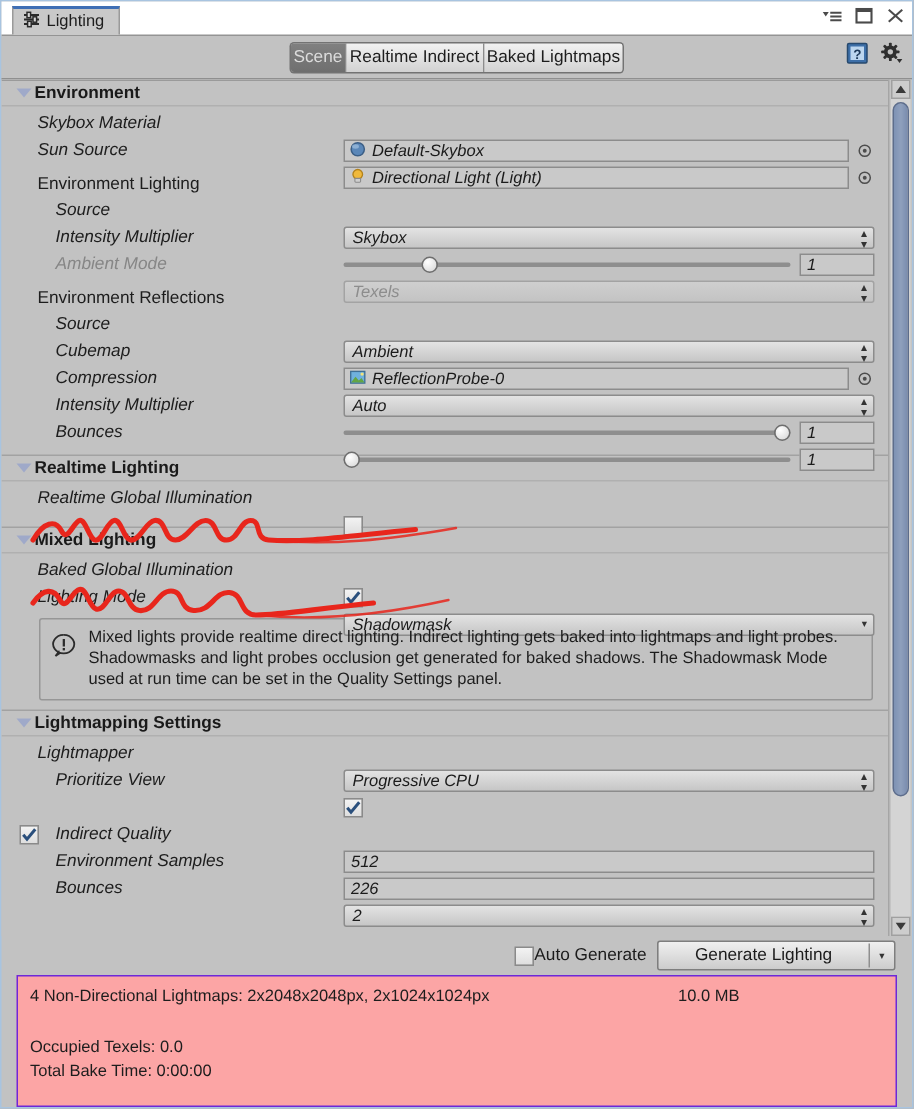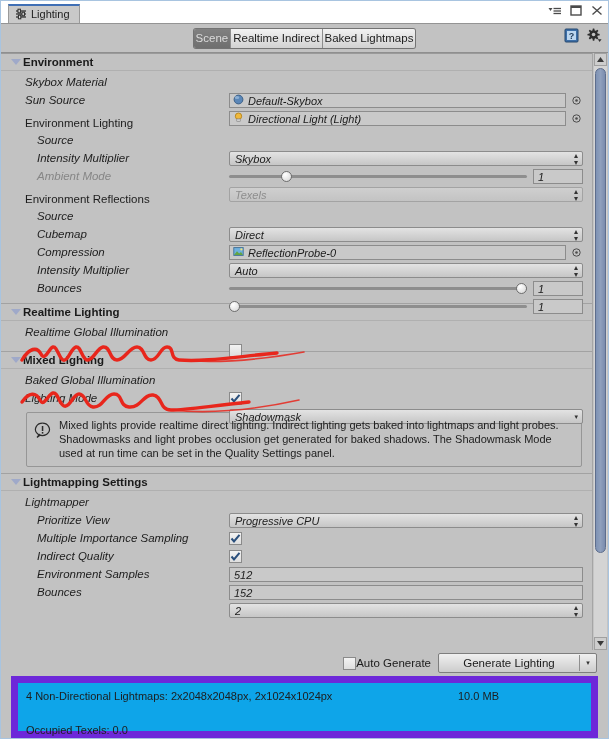--- a/index.html
+++ b/index.html
@@ -138,22 +138,22 @@
   }
   .autogen{display:flex;align-items:center;gap:0;font-size:11.5px;}
   .genbtn{
     height:18px;display:flex;align-items:center;
     background:linear-gradient(#f0f0f0,#cccccc);border:1px solid #7e7e7e;border-radius:2px;
   }
   .genbtn .t{width:140px;text-align:center;font-size:11.5px;color:#1b1b1b;}
   .genbtn .sep{width:1px;height:16px;background:#8f8f8f;}
   .genbtn .dd{width:16px;text-align:center;font-size:7px;color:#333;}
   .statbox{
-    margin:0 10px 0 10px;border:7px solid #6d28d9;background:#0ea5e9;
-    padding:5px 8px 8px 8px;height:62px;box-sizing:border-box;position:relative;
+    margin:0 10px 0 10px;border:1px solid #6d28d9;background:#fca5a5;
+    padding:5px 8px 8px 8px;height:88px;box-sizing:border-box;position:relative;
   }
   .statline{font-size:11px;color:#1d1d1d;height:16px;line-height:16px;white-space:pre;}
   .statline.sz{position:absolute;left:440px;top:5px;}
   
   .scribble{position:absolute;pointer-events:none;}
 </style>
 </head>
 <body>
 
 <div class="window">
@@ -317,21 +317,21 @@
             </div>
           </div>
         </div>
 
         <div class="grouplabel">Environment Reflections</div>
 
         <div class="row">
           <div class="lab-col"><span class="lab i2">Source</span></div>
           <div class="fld">
             <div class="popup">
-              <span>Direct</span>
+              <span>Ambient</span>
               <span class="updown">▴<br>▾</span>
             </div>
           </div>
         </div>
 
         <div class="row">
           <div class="lab-col"><span class="lab i2">Cubemap</span></div>
           <div class="fld">
             <div class="objfield">
               <span>
@@ -456,39 +456,38 @@
           <div class="lab-col"><span class="lab i2">Prioritize View</span></div>
           <div class="fld">
             <div class="chk">
               <svg width="11" height="11" viewBox="0 0 11 11">
                   <path d="M1.5,5.5 L4,8.5 L9.5,1.8" stroke="#2a4f7c" stroke-width="2" fill="none"></path>
                 </svg>
             </div>
           </div>
         </div>
         <div class="row">
-          <div class="lab-col"><span class="lab i2">Multiple Importance Sampling</span></div>
           <div class="fld">
             <div class="chk">
               <svg width="11" height="11" viewBox="0 0 11 11">
                   <path d="M1.5,5.5 L4,8.5 L9.5,1.8" stroke="#2a4f7c" stroke-width="2" fill="none"></path>
                 </svg>
             </div>
           </div>
         </div>
         <div class="row">
           <div class="lab-col"><span class="lab i2">Indirect Quality</span></div>
           <div class="fld">
             <div class="txtfield">512</div>
           </div>
         </div>
         <div class="row">
           <div class="lab-col"><span class="lab i2">Environment Samples</span></div>
           <div class="fld">
-            <div class="txtfield">152</div>
+            <div class="txtfield">226</div>
           </div>
         </div>
         <div class="row">
           <div class="lab-col"><span class="lab i2">Bounces</span></div>
           <div class="fld">
             <div class="popup">
               <span>2</span>
               <span class="updown">▴<br>▾</span>
             </div>
           </div>

